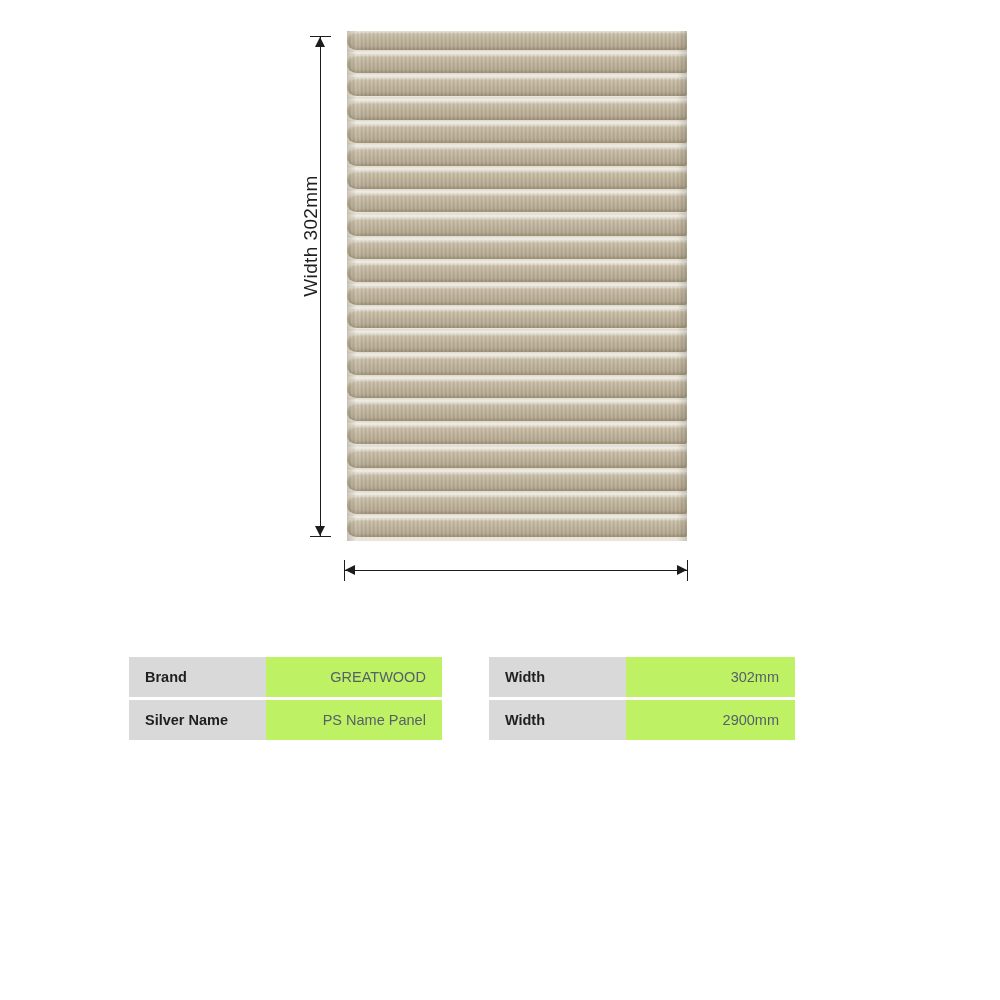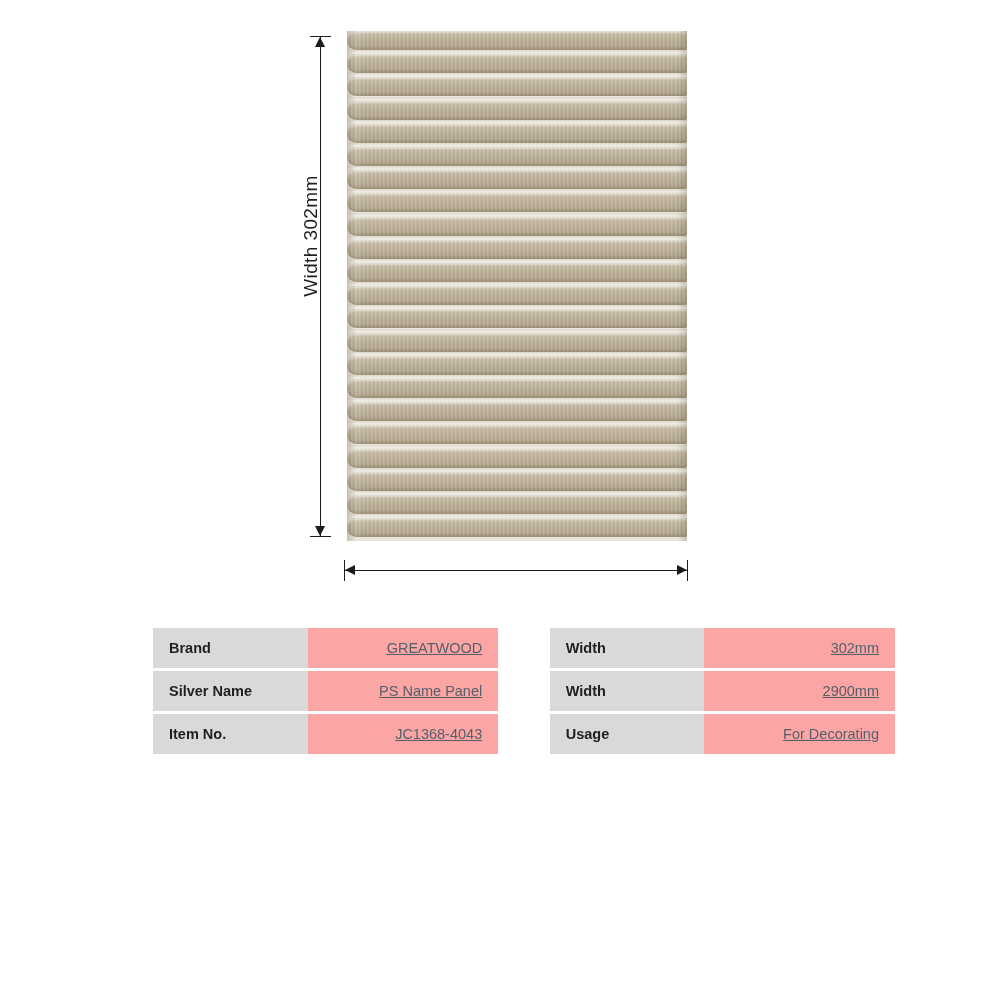--- a/index.html
+++ b/index.html
@@ -162,45 +162,43 @@
     text-align: center;
     font-size: 19px;
     letter-spacing: .4px;
     color: #1f1f1f;
   }
 
   
   #spec-table {
     position: absolute;
     left: 129px;
-    top: 628px;
-    width: 742px;
+    top: 657px;
+    width: 666px;
     border-collapse: separate;
     border-spacing: 0;
-    margin-left: 24px;
   }
   #spec-table tr { height: 43px; }
   #spec-table td {
     font-size: 14.5px;
     padding: 0 16px;
     vertical-align: middle;
     border-bottom: 3px solid #ffffff;
   }
   td.k {
     background: #d9d9d9;
     color: #1f1f1f;
     font-weight: bold;
     width: 118px;
   }
   td.v {
-    background: #fca5a5;
+    background: #bef264;
     color: #56606a;
     text-align: right;
     width: 153px;
-    text-decoration: underline;
   }
   td.spacer {
     background: #ffffff;
     width: 18px;
     padding: 0;
   }
 </style>
 </head>
 <body>
 
@@ -281,21 +279,14 @@
         <td class="k">Width</td>
         <td class="v">302mm</td>
       </tr>
       <tr>
         <td class="k">Silver Name</td>
         <td class="v">PS Name Panel</td>
         <td class="spacer"></td>
         <td class="k">Width</td>
         <td class="v">2900mm</td>
       </tr>
-      <tr>
-        <td class="k">Item No.</td>
-        <td class="v">JC1368-4043</td>
-        <td class="spacer"></td>
-        <td class="k">Usage</td>
-        <td class="v">For Decorating</td>
-      </tr>
     </tbody>
 </table>
 
 </body></html>

